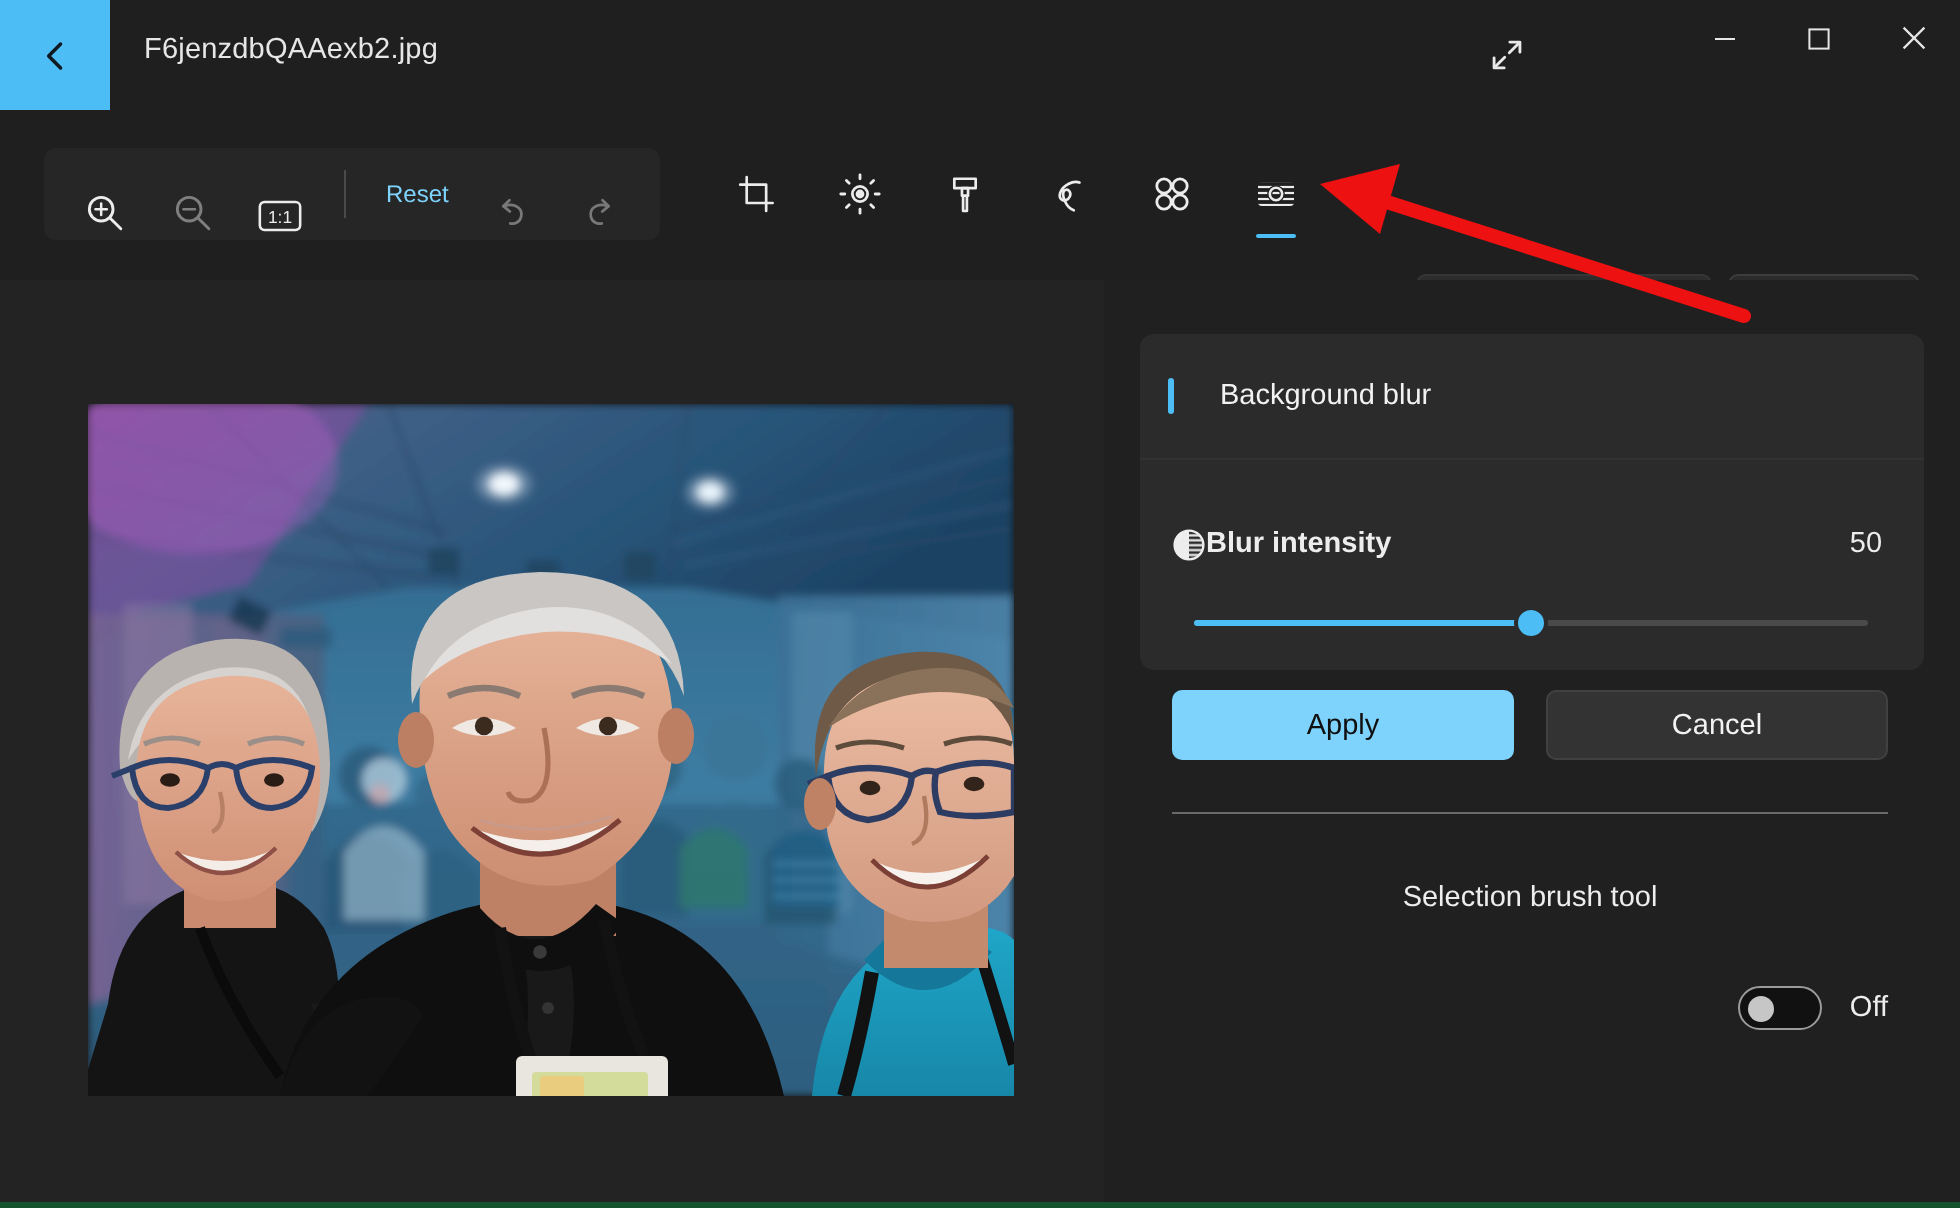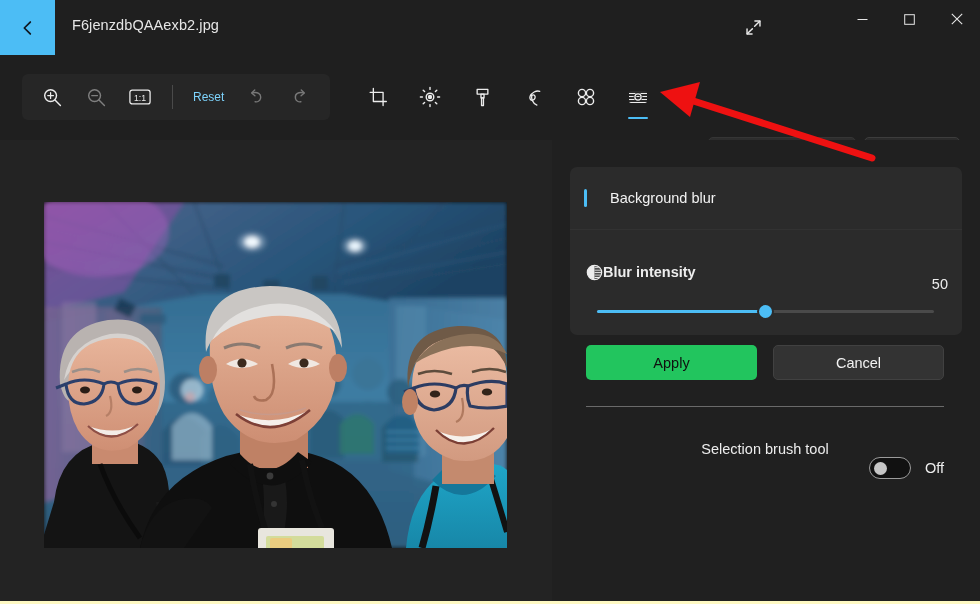--- a/index.html
+++ b/index.html
@@ -6,21 +6,21 @@
   html, body {
     width: 980px; height: 604px;
     background: #1b1b1b;
     font-family: "Liberation Sans", sans-serif;
     overflow: hidden;
   }
   #app {
     position: relative;
     width: 980px; height: 604px;
     background: #1f1f1f;
-    border-bottom: 3px solid #fef9c3;
+    border-bottom: 3px solid #14532d;
   }
 
   
   .titlebar {
     position: absolute; left: 0; top: 0;
     width: 980px; height: 57px;
     background: #1f1f1f;
   }
   .back-btn {
     position: absolute; left: 0; top: 0;
@@ -60,21 +60,21 @@
   .toolgroup {
     position: absolute; left: 22px; top: 17px;
     height: 46px;
     background: #262626;
     border-radius: 6px;
     display: flex; align-items: center;
     padding: 0 8px;
   }
   .ticon {
     width: 44px; height: 40px;
-    display: flex; align-items: center; justify-content: center;
+    display: flex; align-items: flex-end; justify-content: center;
     border-radius: 5px;
     cursor: pointer;
   }
   .ticon.dim svg { opacity: .45; }
   .divider-v {
     width: 1px; height: 24px;
     background: #4a4a4a;
     margin: 0 10px;
   }
   .reset-btn {
@@ -172,22 +172,21 @@
 
   .row-label {
     position: absolute; left: 586px; top: 264px;
     display: flex; align-items: flex-start;  font-weight: bold;
   }
   .row-label .txt { font-size: 14.5px; color: #ededed; }
   .row-value {
     position: absolute; left: 918px; top: 264px;
     width: 30px;
     font-size: 14.5px; color: #ededed;
-    text-align: right;
-    margin-top: 12px;
+    text-align: center;
   }
 
   .slider {
     position: absolute; left: 597px; top: 306px;
     width: 337px; height: 12px;
   }
   .slider .track {
     position: absolute; left: 0; top: 4px;
     width: 337px; height: 3px;
     background: #4a4a4a;
@@ -204,21 +203,21 @@
     width: 17px; height: 17px;
     background: #4cbdf5;
     border: 2.5px solid #2b2b2b;
     border-radius: 50%;
     cursor: pointer;
   }
 
   .btn-apply {
     position: absolute; left: 586px; top: 345px;
     width: 171px; height: 35px;
-    background: #22c55e;
+    background: #7dd3fc;
     border-radius: 5px;
     display: flex; align-items: center; justify-content: center;
     font-size: 14.5px; color: #101010;
     cursor: pointer;
   }
   .btn-cancel-panel {
     position: absolute; left: 773px; top: 345px;
     width: 171px; height: 35px;
     background: #333333;
     border: 1px solid #414141;
@@ -235,21 +234,21 @@
   }
 
   .brush-row {
     position: absolute; left: 586px; top: 441px;
     width: 358px; height: 26px;
     display: flex; align-items: center; flex-direction: column;
   }
   .brush-label { font-size: 14.5px; color: #ededed; }
   .toggle-wrap {
     margin-left: auto;
-    display: flex; align-items: center; gap: 14px;
+    display: flex; align-items: center; gap: 14px; margin-top: 36px;
   }
   .toggle {
     width: 42px; height: 22px;
     background: #111;
     border: 1px solid #9b9b9b;
     border-radius: 11px;
     position: relative;
     cursor: pointer;
   }
   .toggle .knob {

